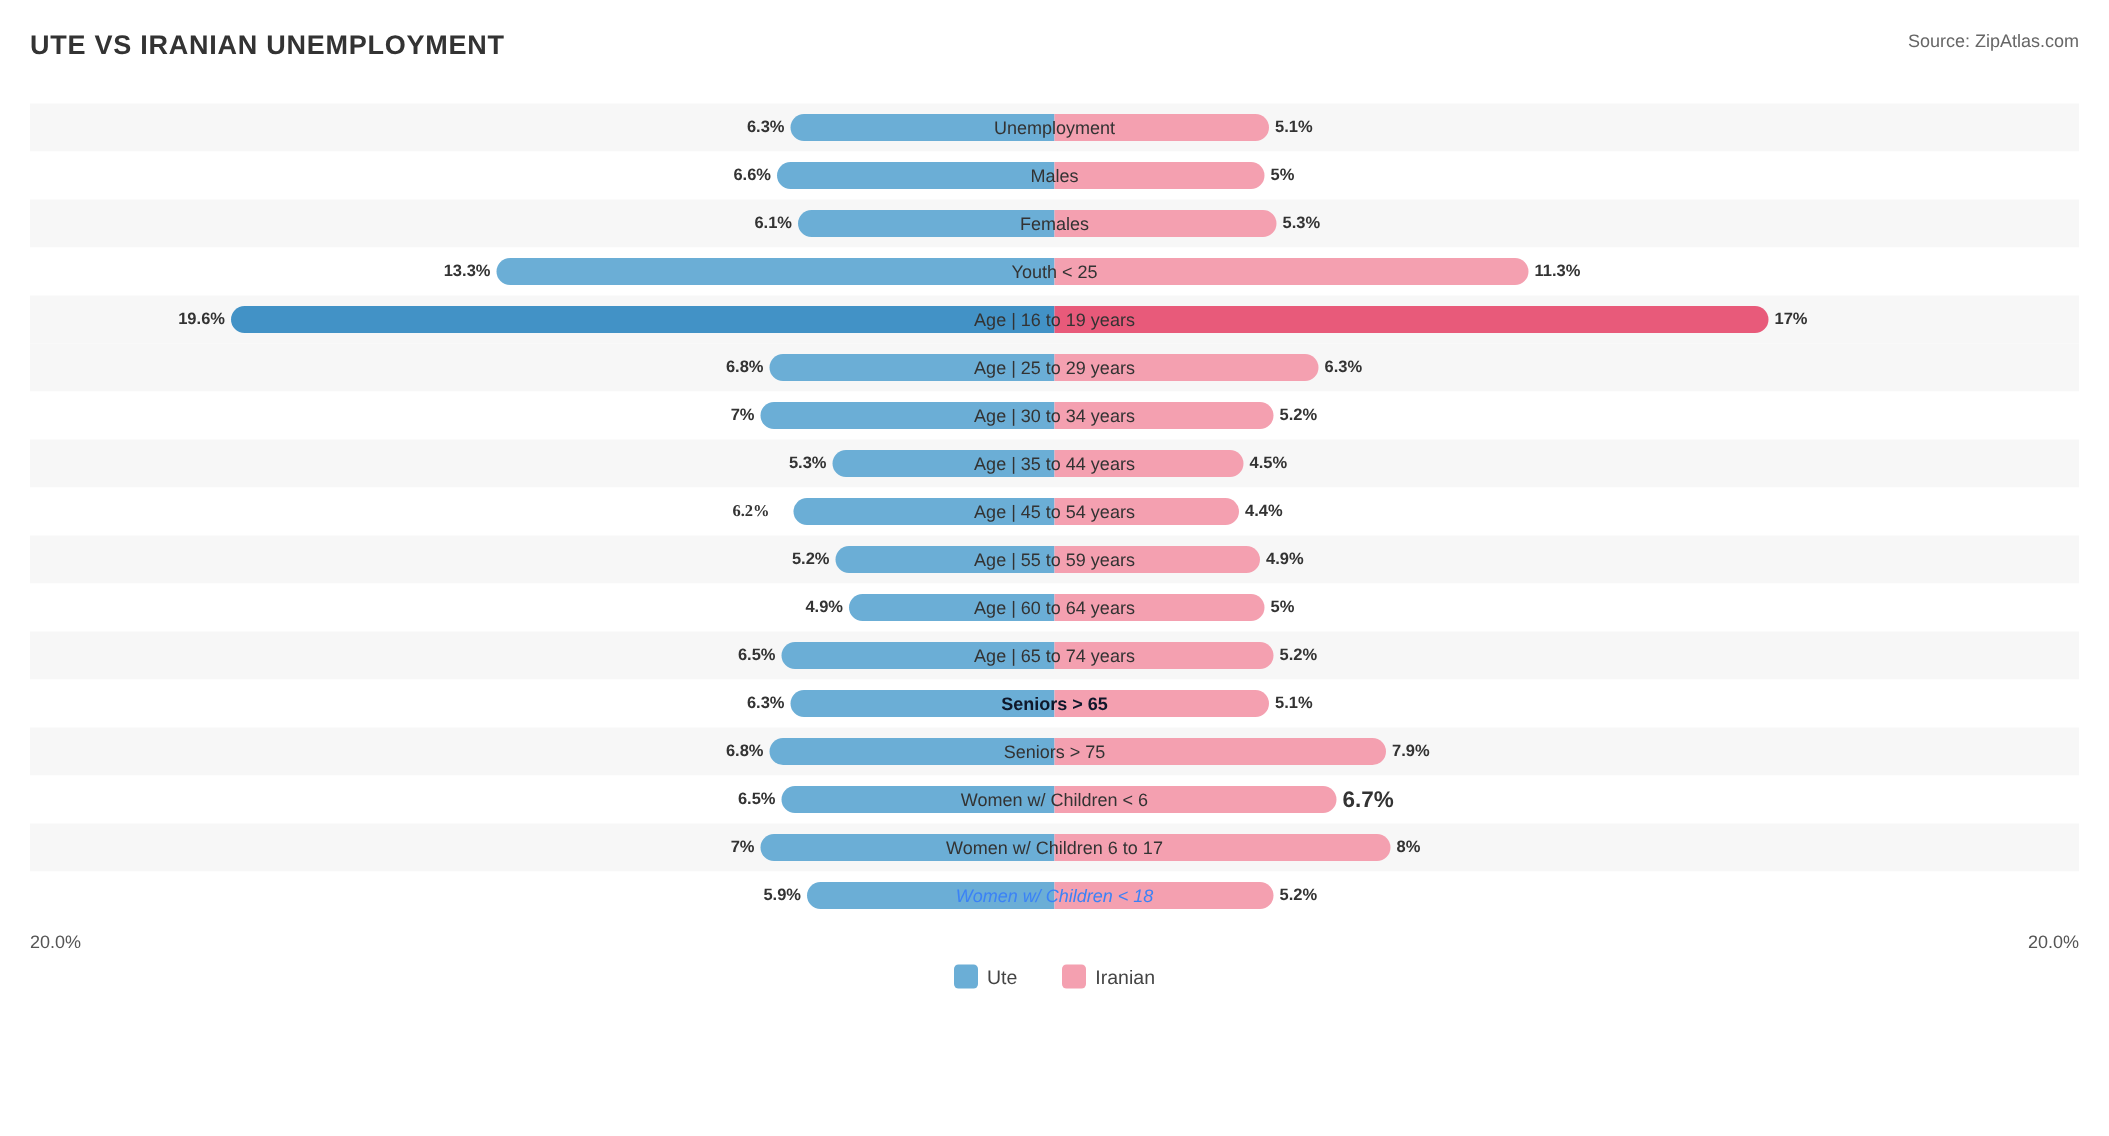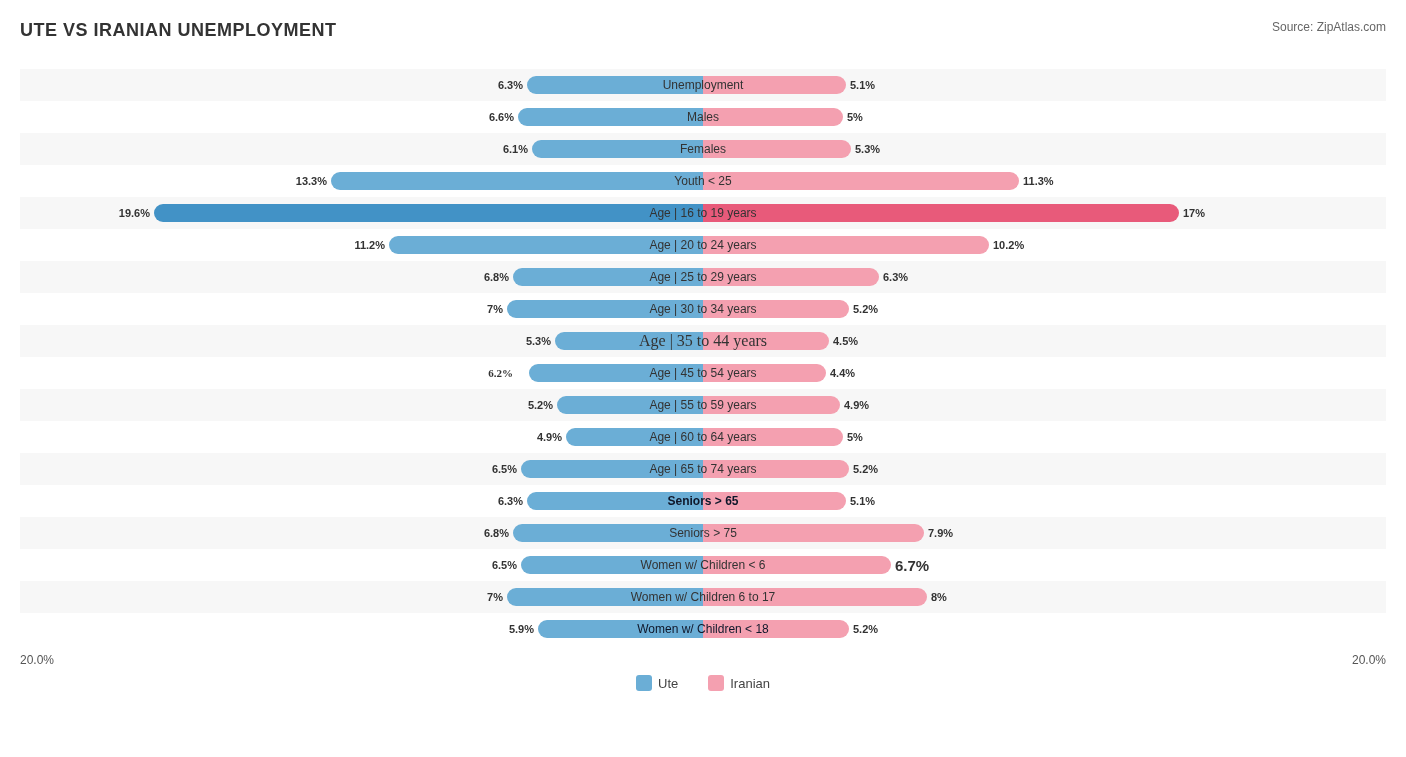--- a/index.html
+++ b/index.html
@@ -121,31 +121,20 @@
         <div style="width: 50%; height: 100%; display: flex; align-items: center; justify-content: flex-end; position: relative; padding-right: 0px;">
           <div style="height: 18px; width: 549px; background: rgb(66, 146, 198); border-radius: 9px 0px 0px 9px; position: absolute; right: 0px;"></div>
           <div style="position: absolute; right: 553px; font-size: 11px; color: rgb(51, 51, 51); font-weight: bold; white-space: nowrap;">19.6%</div>
         </div>
         <div style="width: 50%; height: 100%; display: flex; align-items: center; position: relative; padding-left: 0px;">
           <div style="height: 18px; width: 476px; background: rgb(232, 90, 122); border-radius: 0px 9px 9px 0px; position: absolute; left: 0px;"></div>
           <div style="position: absolute; left: 480px; font-size: 11px; color: rgb(51, 51, 51); font-weight: bold; white-space: nowrap;">17%</div>
         </div>
         <div style="position: absolute; left: 50%; transform: translateX(-50%); font-size: 12px; color: rgb(51, 51, 51); z-index: 10; white-space: nowrap; text-align: center; pointer-events: none;">Age | 16 to 19 years</div>
       </div>
-      <div style="display: flex; align-items: center; height: 32px; background: rgb(255, 255, 255); position: relative; width: 100%;">
-        <div style="width: 50%; height: 100%; display: flex; align-items: center; justify-content: flex-end; position: relative; padding-right: 0px;">
-          <div style="height: 18px; width: 314px; background: rgb(107, 174, 214); border-radius: 9px 0px 0px 9px; position: absolute; right: 0px;"></div>
-          <div style="position: absolute; right: 318px; font-size: 11px; color: rgb(51, 51, 51); font-weight: bold; white-space: nowrap;">11.2%</div>
-        </div>
-        <div style="width: 50%; height: 100%; display: flex; align-items: center; position: relative; padding-left: 0px;">
-          <div style="height: 18px; width: 286px; background: rgb(244, 160, 176); border-radius: 0px 9px 9px 0px; position: absolute; left: 0px;"></div>
-          <div style="position: absolute; left: 290px; font-size: 11px; color: rgb(51, 51, 51); font-weight: bold; white-space: nowrap;">10.2%</div>
-        </div>
-        <div style="position: absolute; left: 50%; transform: translateX(-50%); font-size: 12px; color: rgb(51, 51, 51); z-index: 10; white-space: nowrap; text-align: center; pointer-events: none;">Age | 20 to 24 years</div>
-      </div>
       <div style="display: flex; align-items: center; height: 32px; background: rgb(247, 247, 247); position: relative; width: 100%;">
         <div style="width: 50%; height: 100%; display: flex; align-items: center; justify-content: flex-end; position: relative; padding-right: 0px;">
           <div style="height: 18px; width: 190px; background: rgb(107, 174, 214); border-radius: 9px 0px 0px 9px; position: absolute; right: 0px;"></div>
           <div style="position: absolute; right: 194px; font-size: 11px; color: rgb(51, 51, 51); font-weight: bold; white-space: nowrap;">6.8%</div>
         </div>
         <div style="width: 50%; height: 100%; display: flex; align-items: center; position: relative; padding-left: 0px;">
           <div style="height: 18px; width: 176px; background: rgb(244, 160, 176); border-radius: 0px 9px 9px 0px; position: absolute; left: 0px;"></div>
           <div style="position: absolute; left: 180px; font-size: 11px; color: rgb(51, 51, 51); font-weight: bold; white-space: nowrap;">6.3%</div>
         </div>
         <div style="position: absolute; left: 50%; transform: translateX(-50%); font-size: 12px; color: rgb(51, 51, 51); z-index: 10; white-space: nowrap; text-align: center; pointer-events: none;">Age | 25 to 29 years</div>
@@ -163,21 +152,21 @@
       </div>
       <div style="display: flex; align-items: center; height: 32px; background: rgb(247, 247, 247); position: relative; width: 100%;">
         <div style="width: 50%; height: 100%; display: flex; align-items: center; justify-content: flex-end; position: relative; padding-right: 0px;">
           <div style="height: 18px; width: 148px; background: rgb(107, 174, 214); border-radius: 9px 0px 0px 9px; position: absolute; right: 0px;"></div>
           <div style="position: absolute; right: 152px; font-size: 11px; color: rgb(51, 51, 51); font-weight: bold; white-space: nowrap;">5.3%</div>
         </div>
         <div style="width: 50%; height: 100%; display: flex; align-items: center; position: relative; padding-left: 0px;">
           <div style="height: 18px; width: 126px; background: rgb(244, 160, 176); border-radius: 0px 9px 9px 0px; position: absolute; left: 0px;"></div>
           <div style="position: absolute; left: 130px; font-size: 11px; color: rgb(51, 51, 51); font-weight: bold; white-space: nowrap;">4.5%</div>
         </div>
-        <div style="position: absolute; left: 50%; transform: translateX(-50%); font-size: 16px; color: rgb(51, 51, 51); z-index: 10; white-space: nowrap; pointer-events: none; font-family: Liberation Serif, serif;">Age | 35 to 44 years</div>
+        <div style="position: absolute; left: 50%; transform: translateX(-50%); font-size: 12px; color: rgb(51, 51, 51); z-index: 10; white-space: nowrap; pointer-events: none;">Age | 35 to 44 years</div>
       </div>
       <div style="display: flex; align-items: center; height: 32px; background: rgb(255, 255, 255); position: relative; width: 100%;">
         <div style="width: 50%; height: 100%; display: flex; align-items: center; justify-content: flex-end; position: relative; padding-right: 0px;">
           <div style="height: 18px; width: 174px; background: rgb(107, 174, 214); border-radius: 9px 0px 0px 9px; position: absolute; right: 0px;"></div>
           <div style="position: absolute; right: 190px; font-size: 11px; color: rgb(51, 51, 51); font-weight: bold; white-space: nowrap; font-family: Liberation Serif, serif;">6.2%</div>
         </div>
         <div style="width: 50%; height: 100%; display: flex; align-items: center; position: relative; padding-left: 0px;">
           <div style="height: 18px; width: 123px; background: rgb(244, 160, 176); border-radius: 0px 9px 9px 0px; position: absolute; left: 0px;"></div>
           <div style="position: absolute; left: 127px; font-size: 11px; color: rgb(51, 51, 51); font-weight: bold; white-space: nowrap;">4.4%</div>
         </div>
@@ -262,21 +251,21 @@
       </div>
       <div style="display: flex; align-items: center; height: 32px; background: rgb(255, 255, 255); position: relative; width: 100%;">
         <div style="width: 50%; height: 100%; display: flex; align-items: center; justify-content: flex-end; position: relative; padding-right: 0px;">
           <div style="height: 18px; width: 165px; background: rgb(107, 174, 214); border-radius: 9px 0px 0px 9px; position: absolute; right: 0px;"></div>
           <div style="position: absolute; right: 169px; font-size: 11px; color: rgb(51, 51, 51); font-weight: bold; white-space: nowrap;">5.9%</div>
         </div>
         <div style="width: 50%; height: 100%; display: flex; align-items: center; position: relative; padding-left: 0px;">
           <div style="height: 18px; width: 146px; background: rgb(244, 160, 176); border-radius: 0px 9px 9px 0px; position: absolute; left: 0px;"></div>
           <div style="position: absolute; left: 150px; font-size: 11px; color: rgb(51, 51, 51); font-weight: bold; white-space: nowrap;">5.2%</div>
         </div>
-        <div style="position: absolute; left: 50%; transform: translateX(-50%); font-size: 12px; color: #0f172a; z-index: 10; white-space: nowrap; text-align: right; pointer-events: none;">Women w/ Children &lt; 18</div>
+        <div style="position: absolute; left: 50%; transform: translateX(-50%); font-size: 12px; color: #3b82f6; z-index: 10; white-space: nowrap; text-align: right; pointer-events: none; font-style: italic;">Women w/ Children &lt; 18</div>
       </div>
     </div>
 
   <div class="axis-row">
     <span>20.0%</span>
     <span>20.0%</span>
   </div>
 
   <div class="legend">
     <div class="legend-item">

